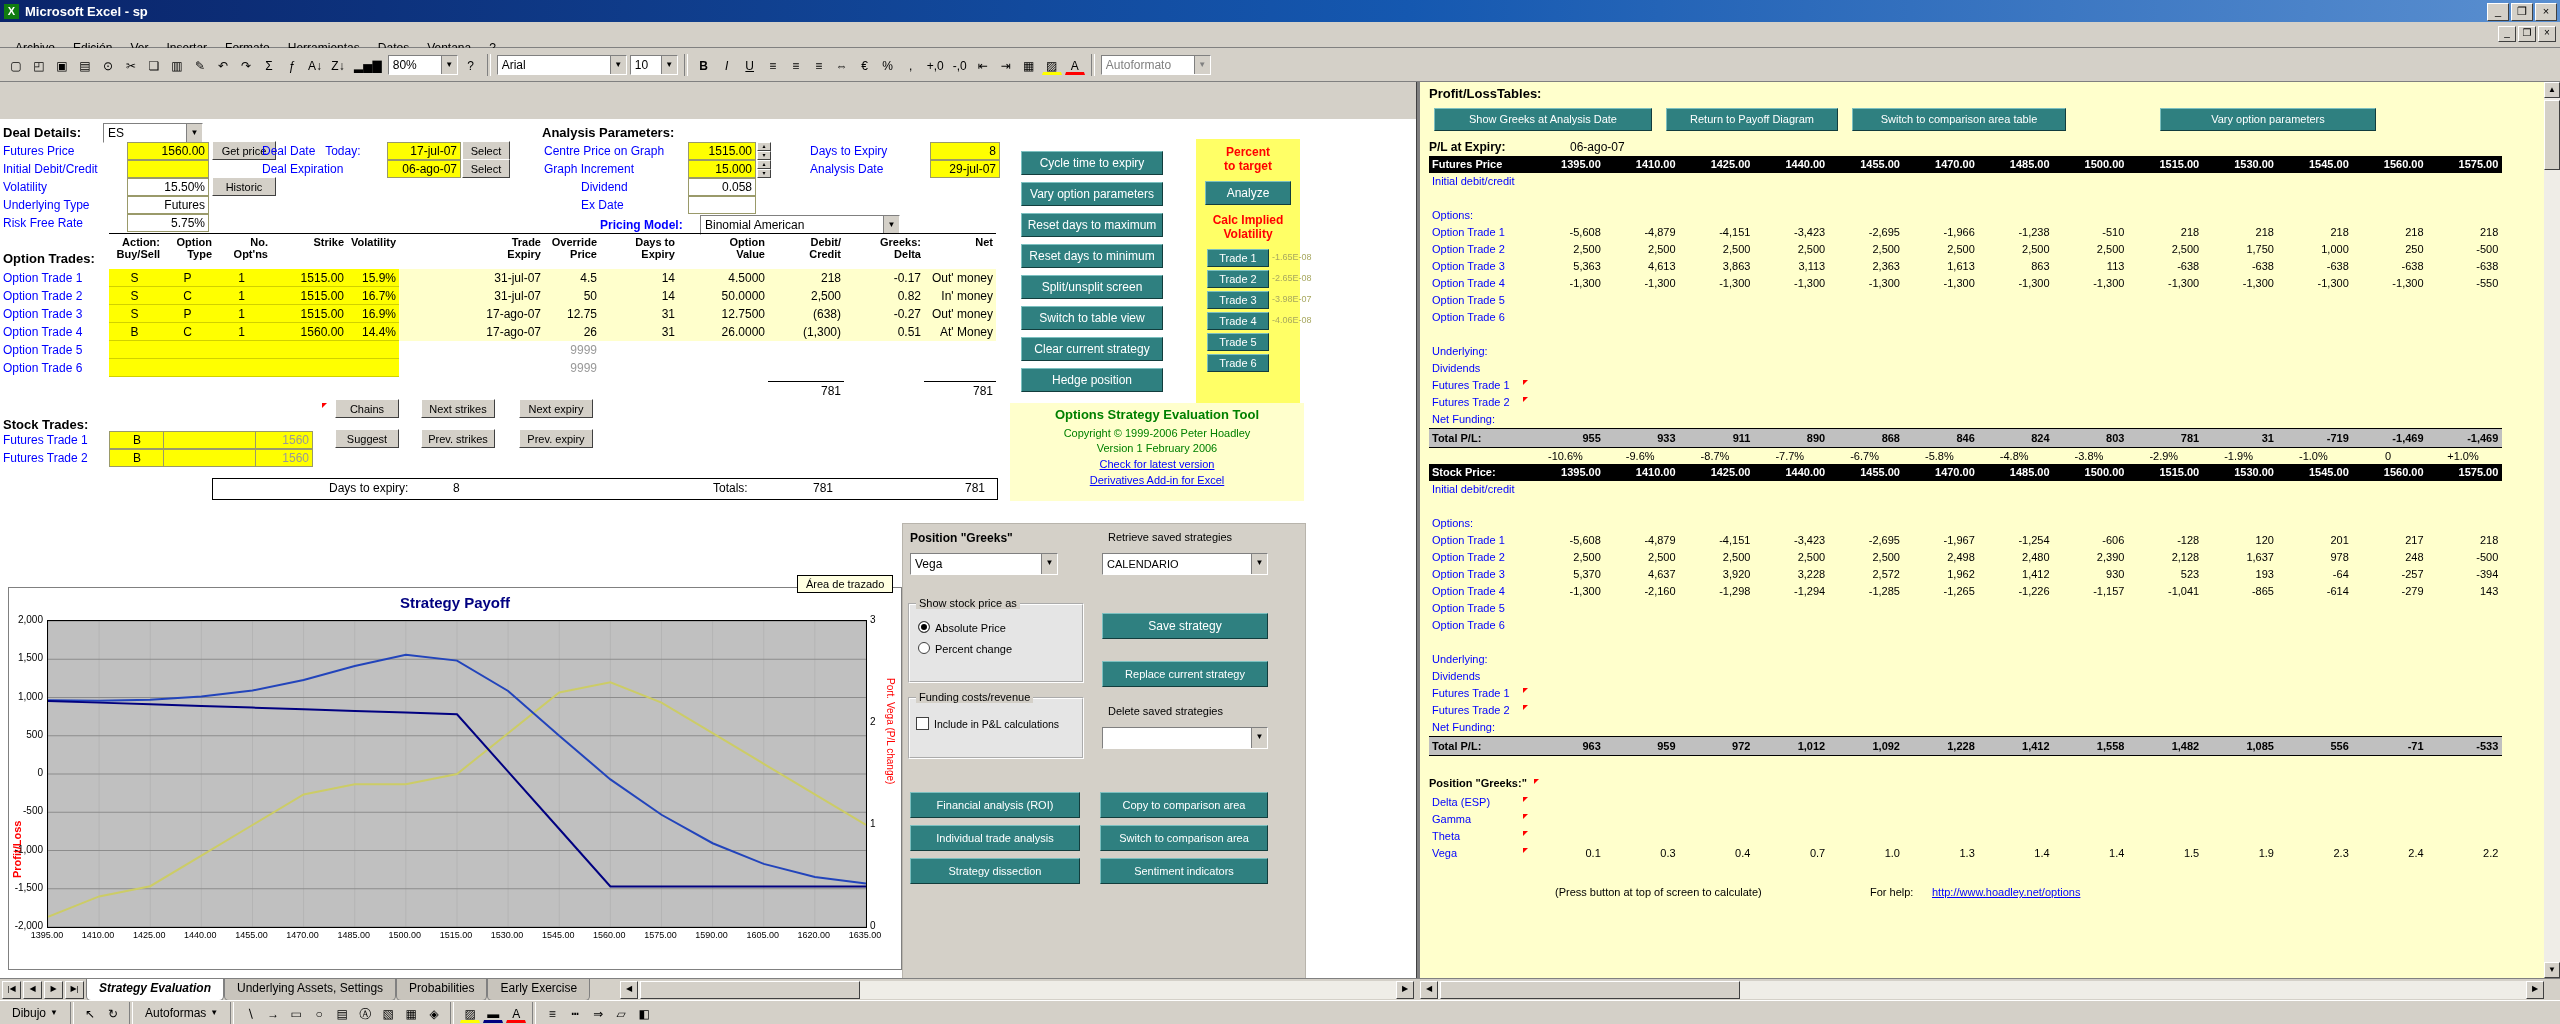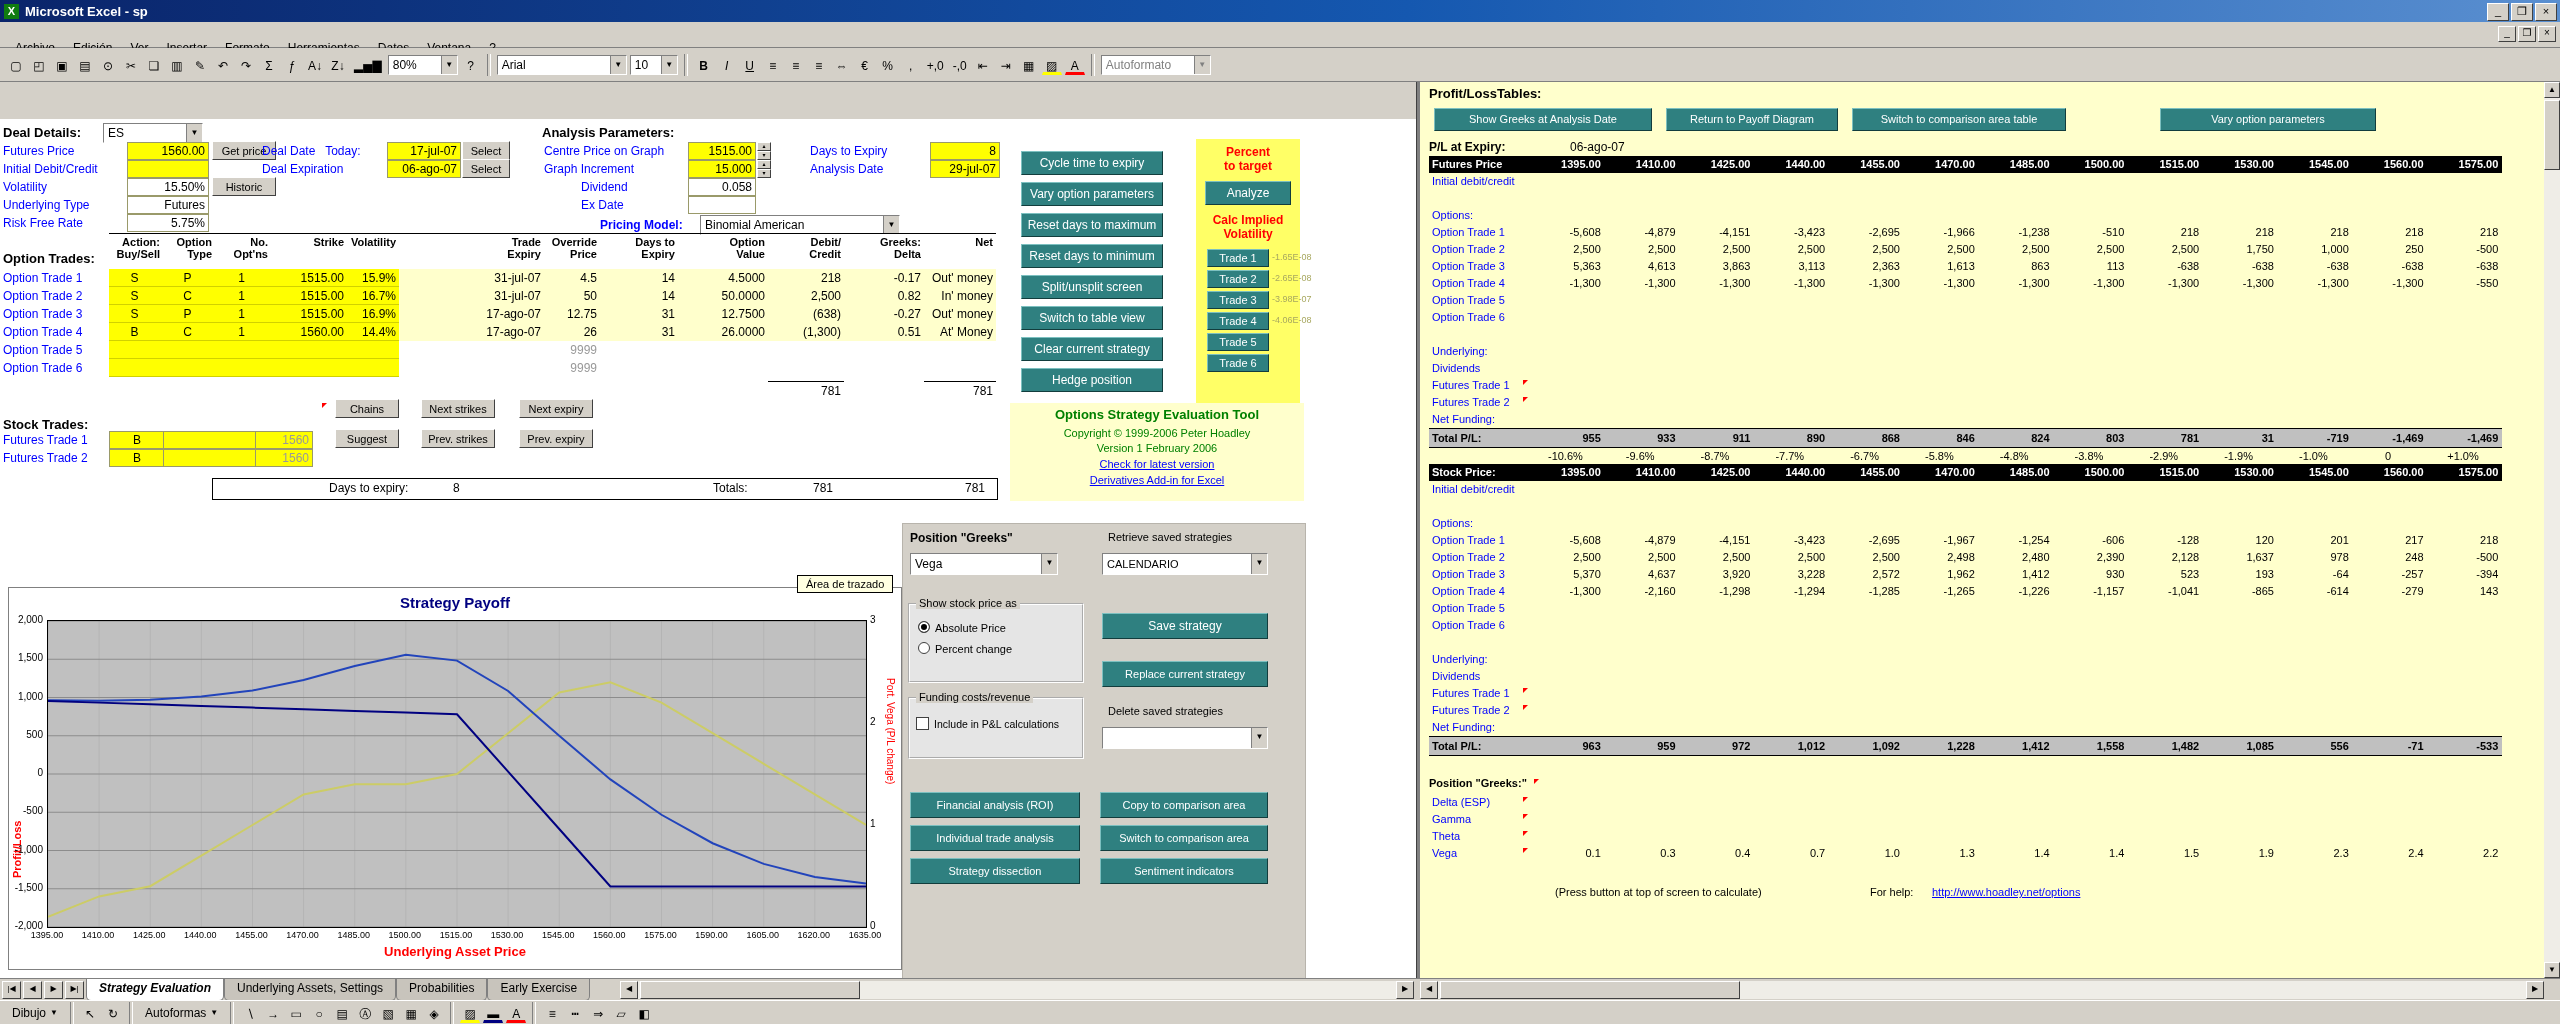--- a/index.html
+++ b/index.html
@@ -427,21 +427,20 @@
           <line x1="0" y1="114.75" x2="818" y2="114.75" stroke="#8c8c8c" stroke-width="1"></line>
           <line x1="0" y1="153" x2="818" y2="153" stroke="#8c8c8c" stroke-width="1"></line>
           <line x1="0" y1="191.25" x2="818" y2="191.25" stroke="#8c8c8c" stroke-width="1"></line>
           <line x1="0" y1="229.5" x2="818" y2="229.5" stroke="#8c8c8c" stroke-width="1"></line>
           <line x1="0" y1="267.75" x2="818" y2="267.75" stroke="#8c8c8c" stroke-width="1"></line>
           <line x1="0" y1="306" x2="818" y2="306" stroke="#8c8c8c" stroke-width="1"></line>
           <polyline points="0,295.8 51.125,275.40000000000003 102.25,265.2 153.375,234.6 204.5,204 255.625,173.4 306.75,163.2 357.875,163.2 409,153 460.125,112.2 511.25,71.40000000000002 562.375,61.20000000000001 613.5,81.59999999999998 664.625,112.2 715.75,142.79999999999998 766.875,173.4 818,204" fill="none" stroke="#cccc66" stroke-width="2"></polyline>
           <polyline points="0,79.3305 51.125,79.6365 102.25,78.642 153.375,75.582 204.5,69.462 255.625,59.058 306.75,44.982 357.875,33.813 409,39.627 460.125,69.9975 511.25,114.6735 562.375,158.4315 613.5,193.7745 664.625,222.2325 715.75,242.8875 766.875,255.8925 818,262.39500000000004" fill="none" stroke="#2244bb" stroke-width="2"></polyline>
           <polyline points="0,79.9425 51.125,81.6255 102.25,83.3085 153.375,84.915 204.5,86.598 255.625,88.28099999999999 306.75,89.964 357.875,91.57050000000001 409,93.2535 460.125,150.6285 511.25,208.0035 562.375,265.3785 613.5,265.3785 664.625,265.3785 715.75,265.3785 766.875,265.3785 818,265.3785" fill="none" stroke="#000080" stroke-width="2"></polyline>
         </svg>
-      <div class="a" style="left:0;top:356px;width:100%;text-align:center;color:#ff0000;font-weight:bold;font-size:13px;">Underlying Asset Price</div>
       <div class="vlabel" style="left:2px;top:110px;height:180px;">Profit/Loss</div>
       <div class="vlabel2" style="left:876px;top:90px;height:220px;">Port. Vega (P/L change)</div>
     <div class="ctick" style="left: 0px; width: 34px; text-align: right; top: 26px;">2,000</div>
         <div class="ctick" style="left: 0px; width: 34px; text-align: right; top: 64.25px;">1,500</div>
         <div class="ctick" style="left: 0px; width: 34px; text-align: right; top: 102.5px;">1,000</div>
         <div class="ctick" style="left: 0px; width: 34px; text-align: right; top: 140.75px;">500</div>
         <div class="ctick" style="left: 0px; width: 34px; text-align: right; top: 179px;">0</div>
         <div class="ctick" style="left: 0px; width: 34px; text-align: right; top: 217.25px;">-500</div>
         <div class="ctick" style="left: 0px; width: 34px; text-align: right; top: 255.5px;">-1,000</div>
         <div class="ctick" style="left: 0px; width: 34px; text-align: right; top: 293.75px;">-1,500</div>

